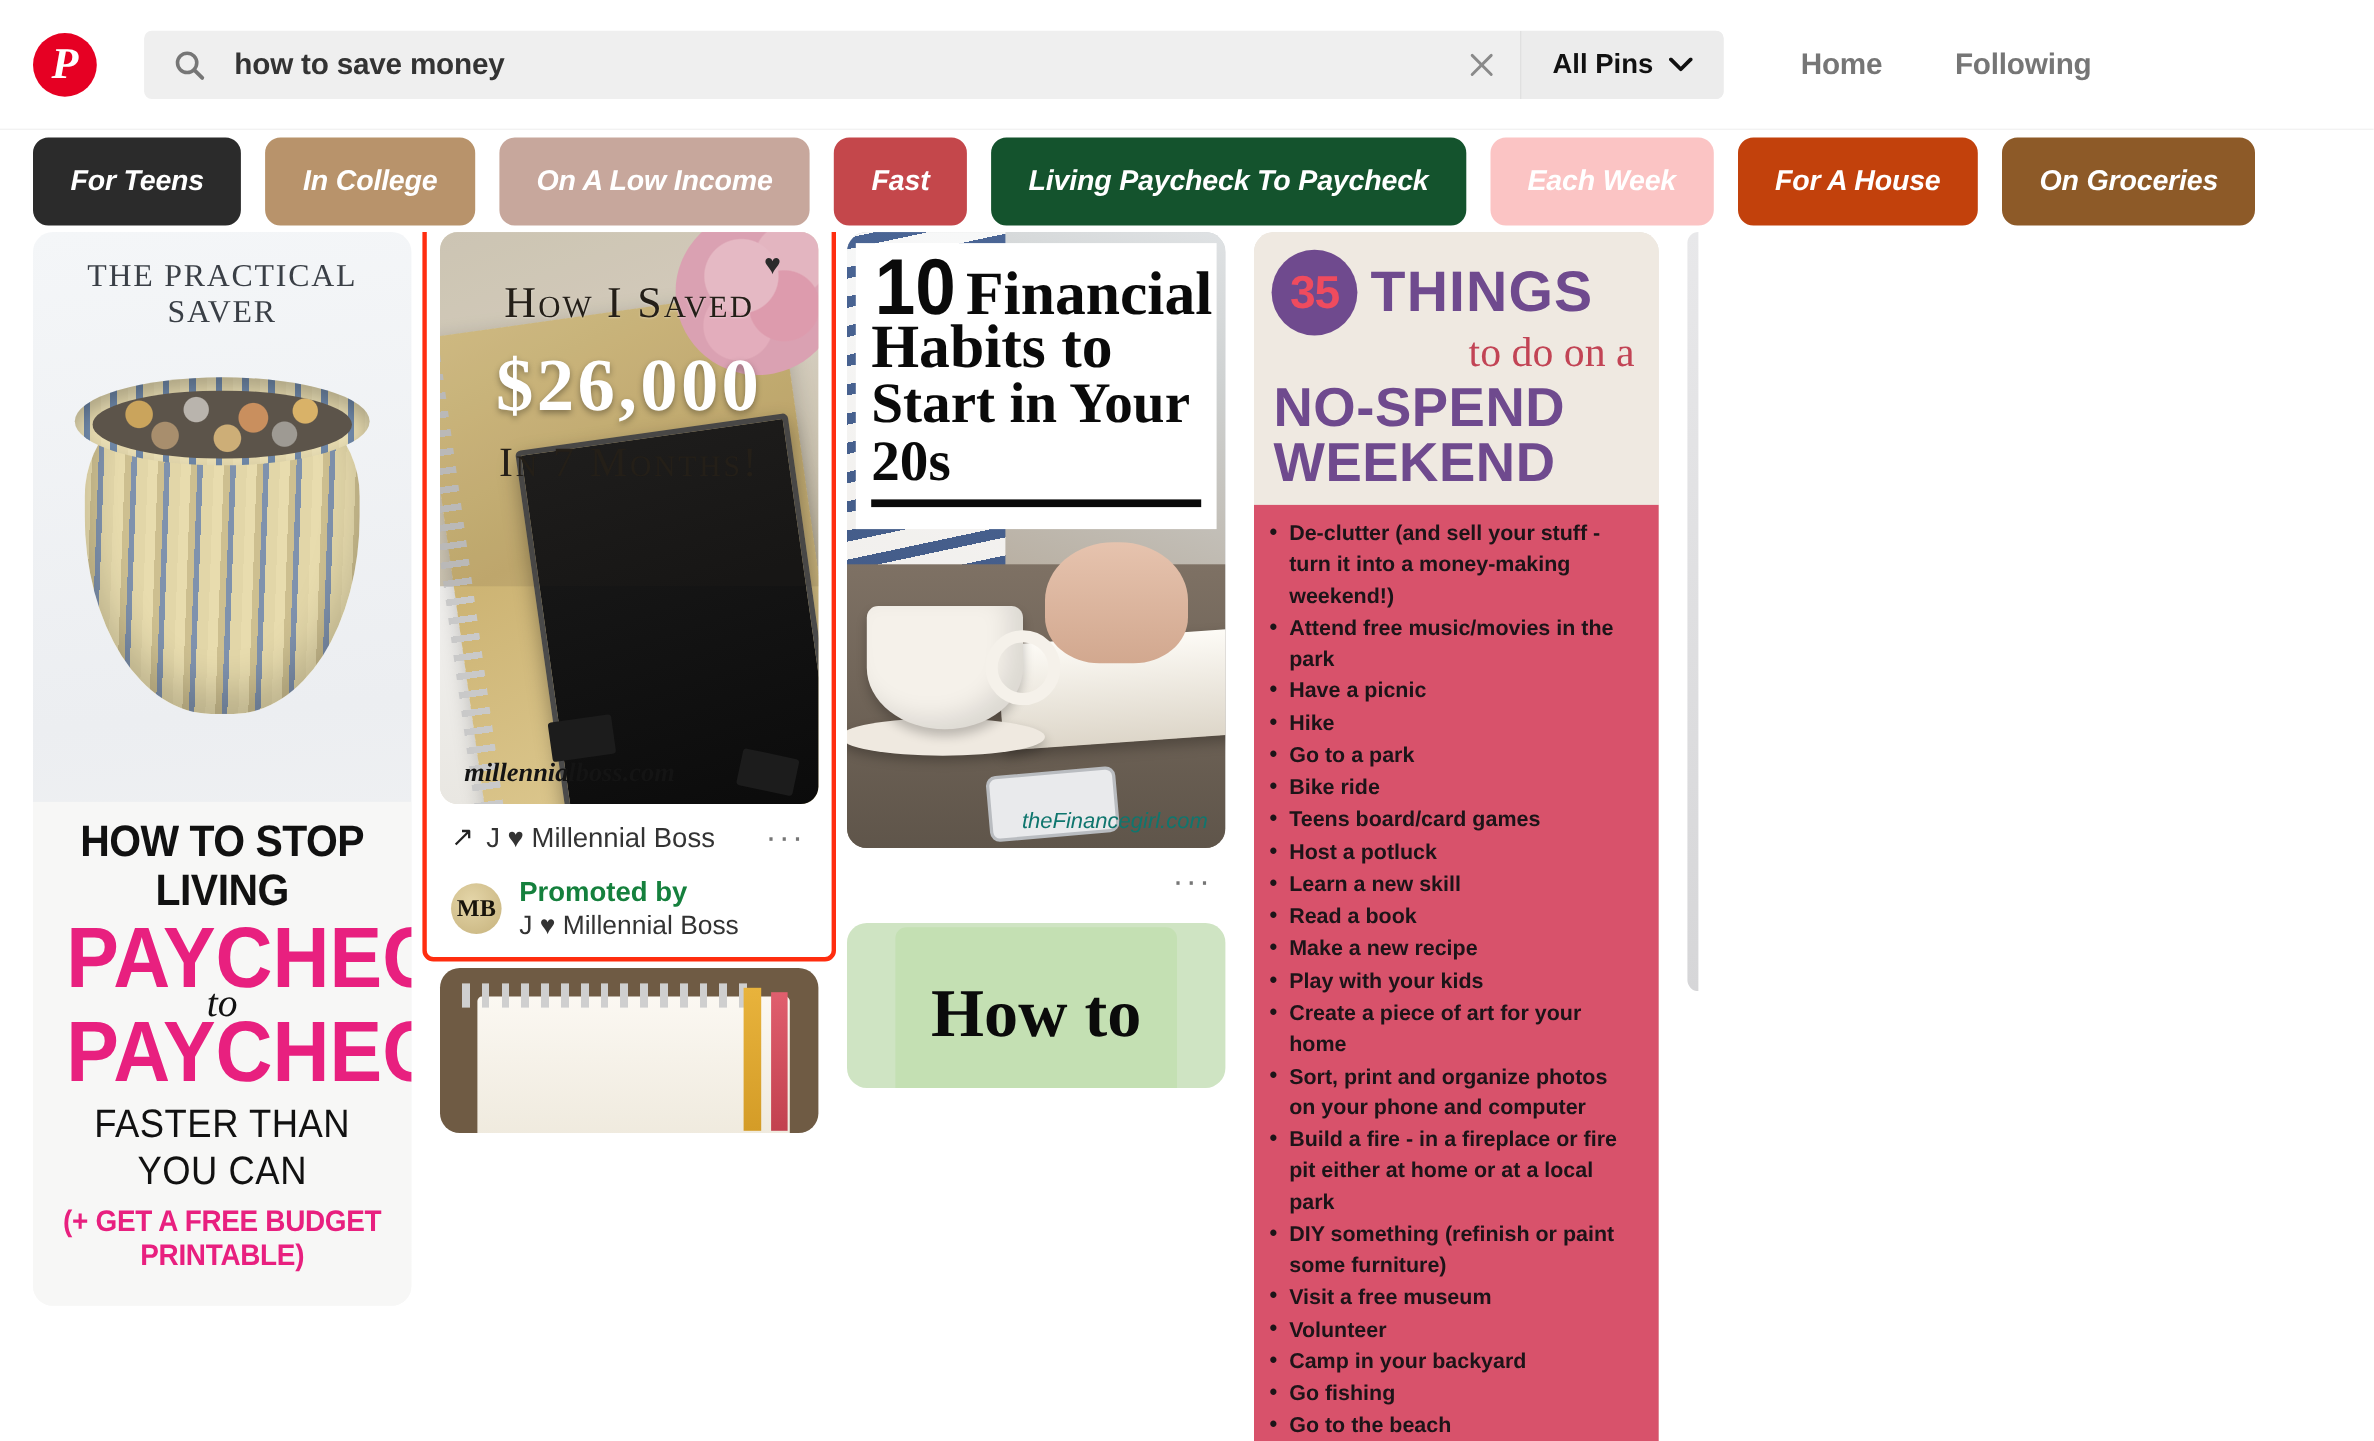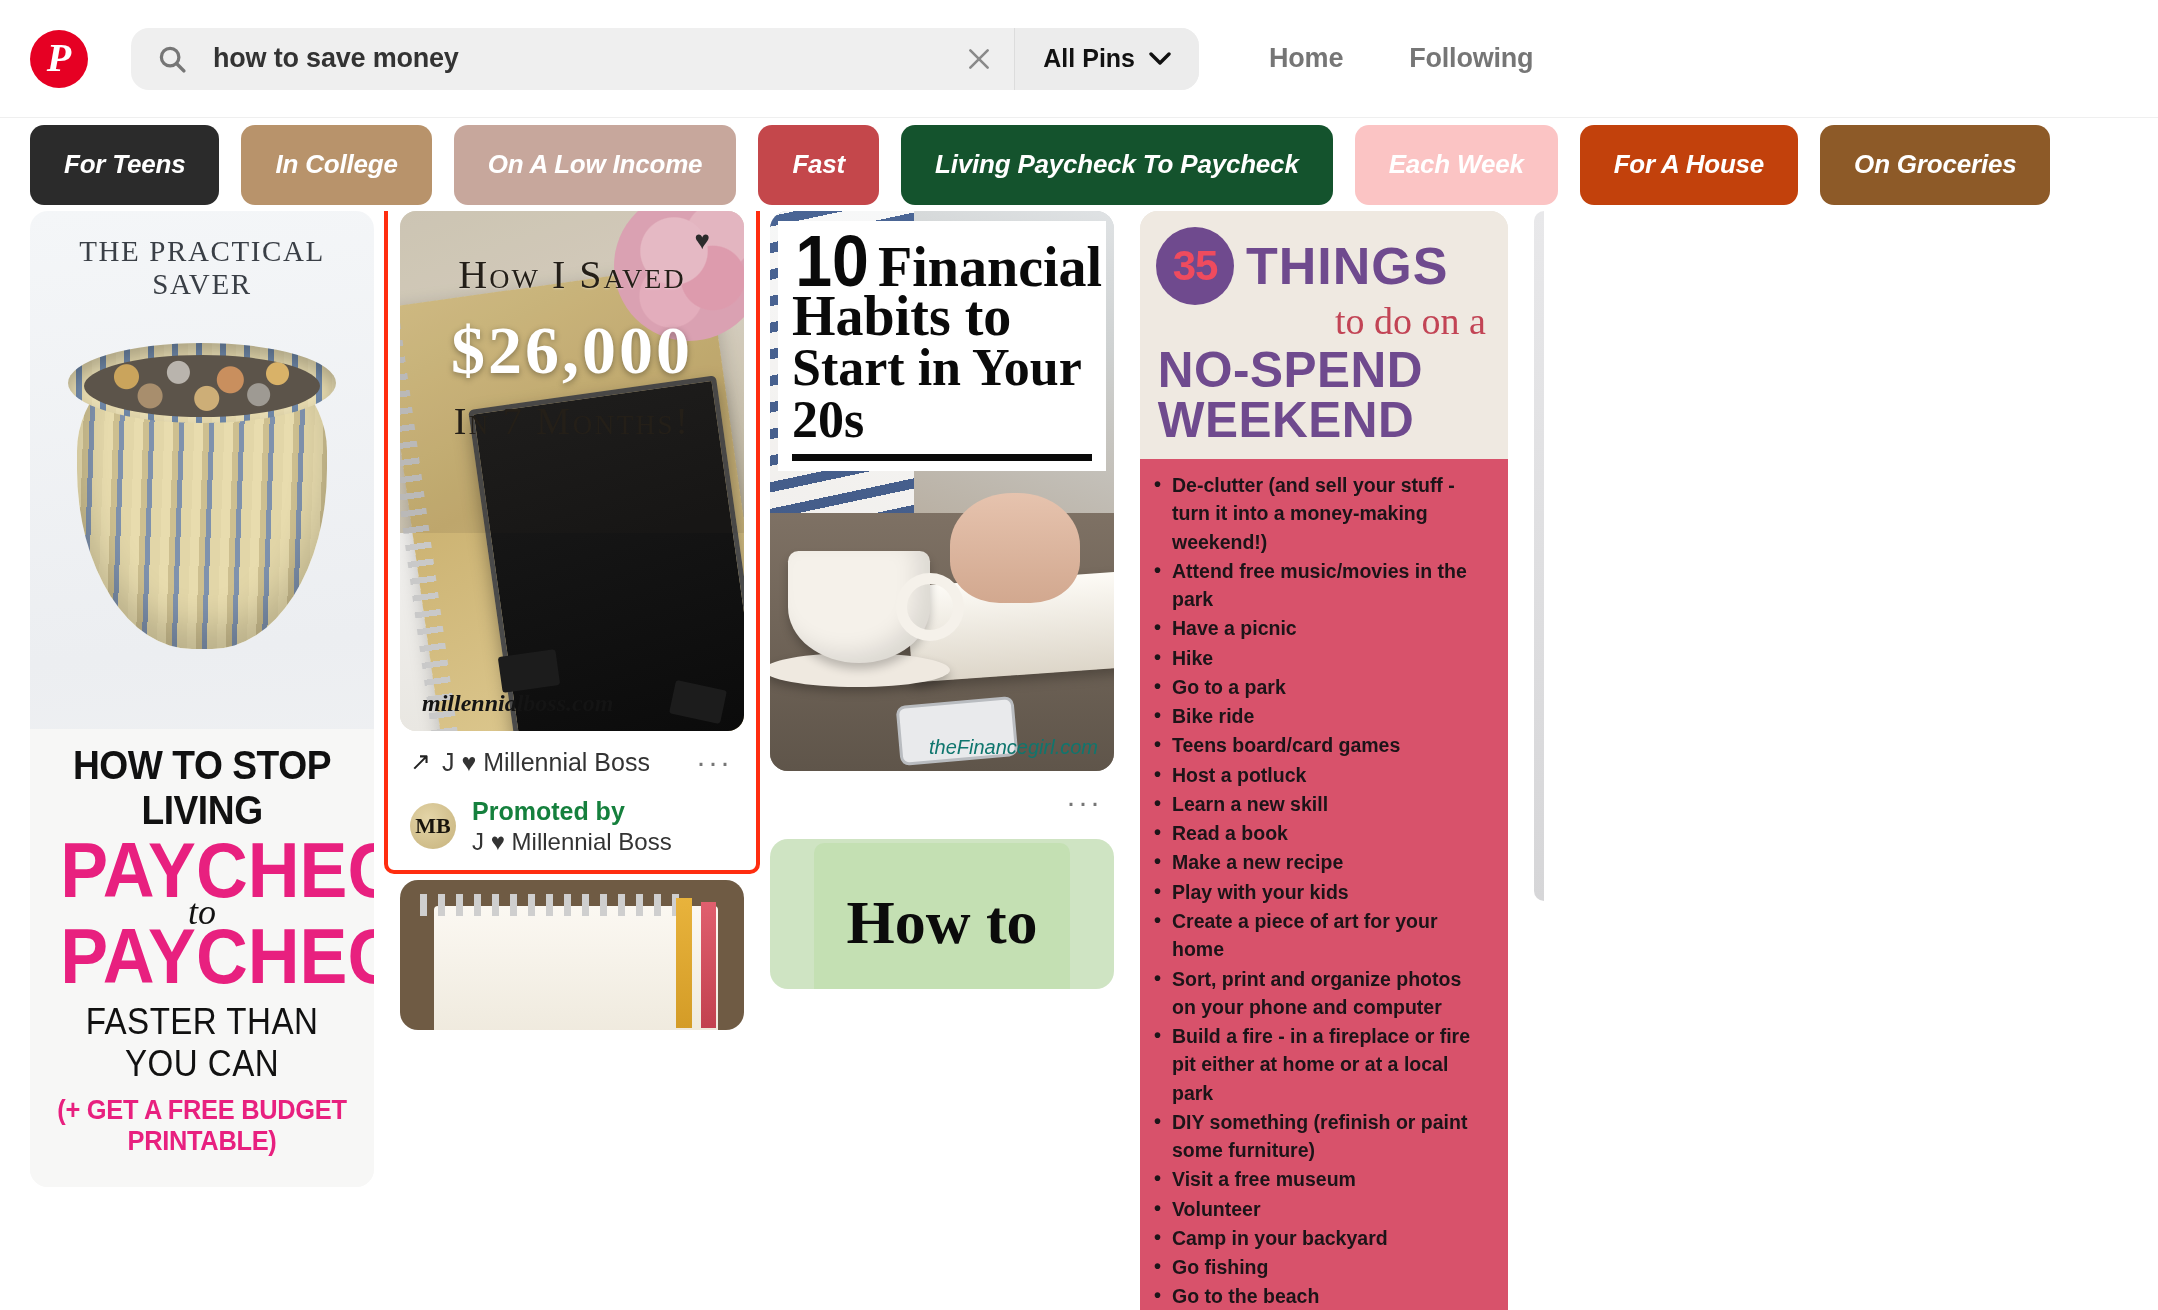--- a/index.html
+++ b/index.html
@@ -37,23 +37,23 @@
     line-height: 1;
     transform: translateY(-1px);
   }
 
   .search-wrap {
     flex: 0 0 auto;
     display: flex;
     align-items: stretch;
     margin-left: 43px;
     height: 62px;
-    width: 1068px;
+    width: 1436px;
     background: #efefef;
-    border-radius: 18px;
+    border-radius: 7px;
     overflow: hidden;
   }
   .search-field {
     flex: 1 1 auto;
     display: flex;
     align-items: center;
     padding-left: 26px;
     min-width: 0;
   }
   .search-icon { width: 30px; height: 30px; flex: 0 0 auto; }
@@ -369,21 +369,21 @@
     background: linear-gradient(180deg,#e6c3ae,#d2a88f);
     border-radius: 48% 48% 38% 38%;
   }
   .p3 .phone {
     position: absolute; left: 128px; bottom: 10px; width: 118px; height: 60px;
     background: #e9eaec; border: 3px solid #b9bcc0; border-radius: 9px;
     transform: rotate(-5deg);
   }
   .p3 .titlebox {
     position: absolute; left: 8px; right: 8px; top: 10px;
-    background: #ffffff; padding: 10px 14px 10px;
+    background: #ffffff; padding: 10px 14px 20px;
   }
   .p3 .tl1 { display: flex; align-items: baseline; gap: 6px; }
   .p3 .num10 {
     font-family: "Liberation Sans Narrow","Liberation Sans",sans-serif;
     font-size: 72px; font-weight: 900; color: #0a0a0a; line-height: .86;
     transform: scaleX(0.92);
   }
   .p3 .fin {
     font-family: "Liberation Serif", serif;
     font-size: 56px; font-weight: bold; color: #0a0a0a; line-height: .9;

